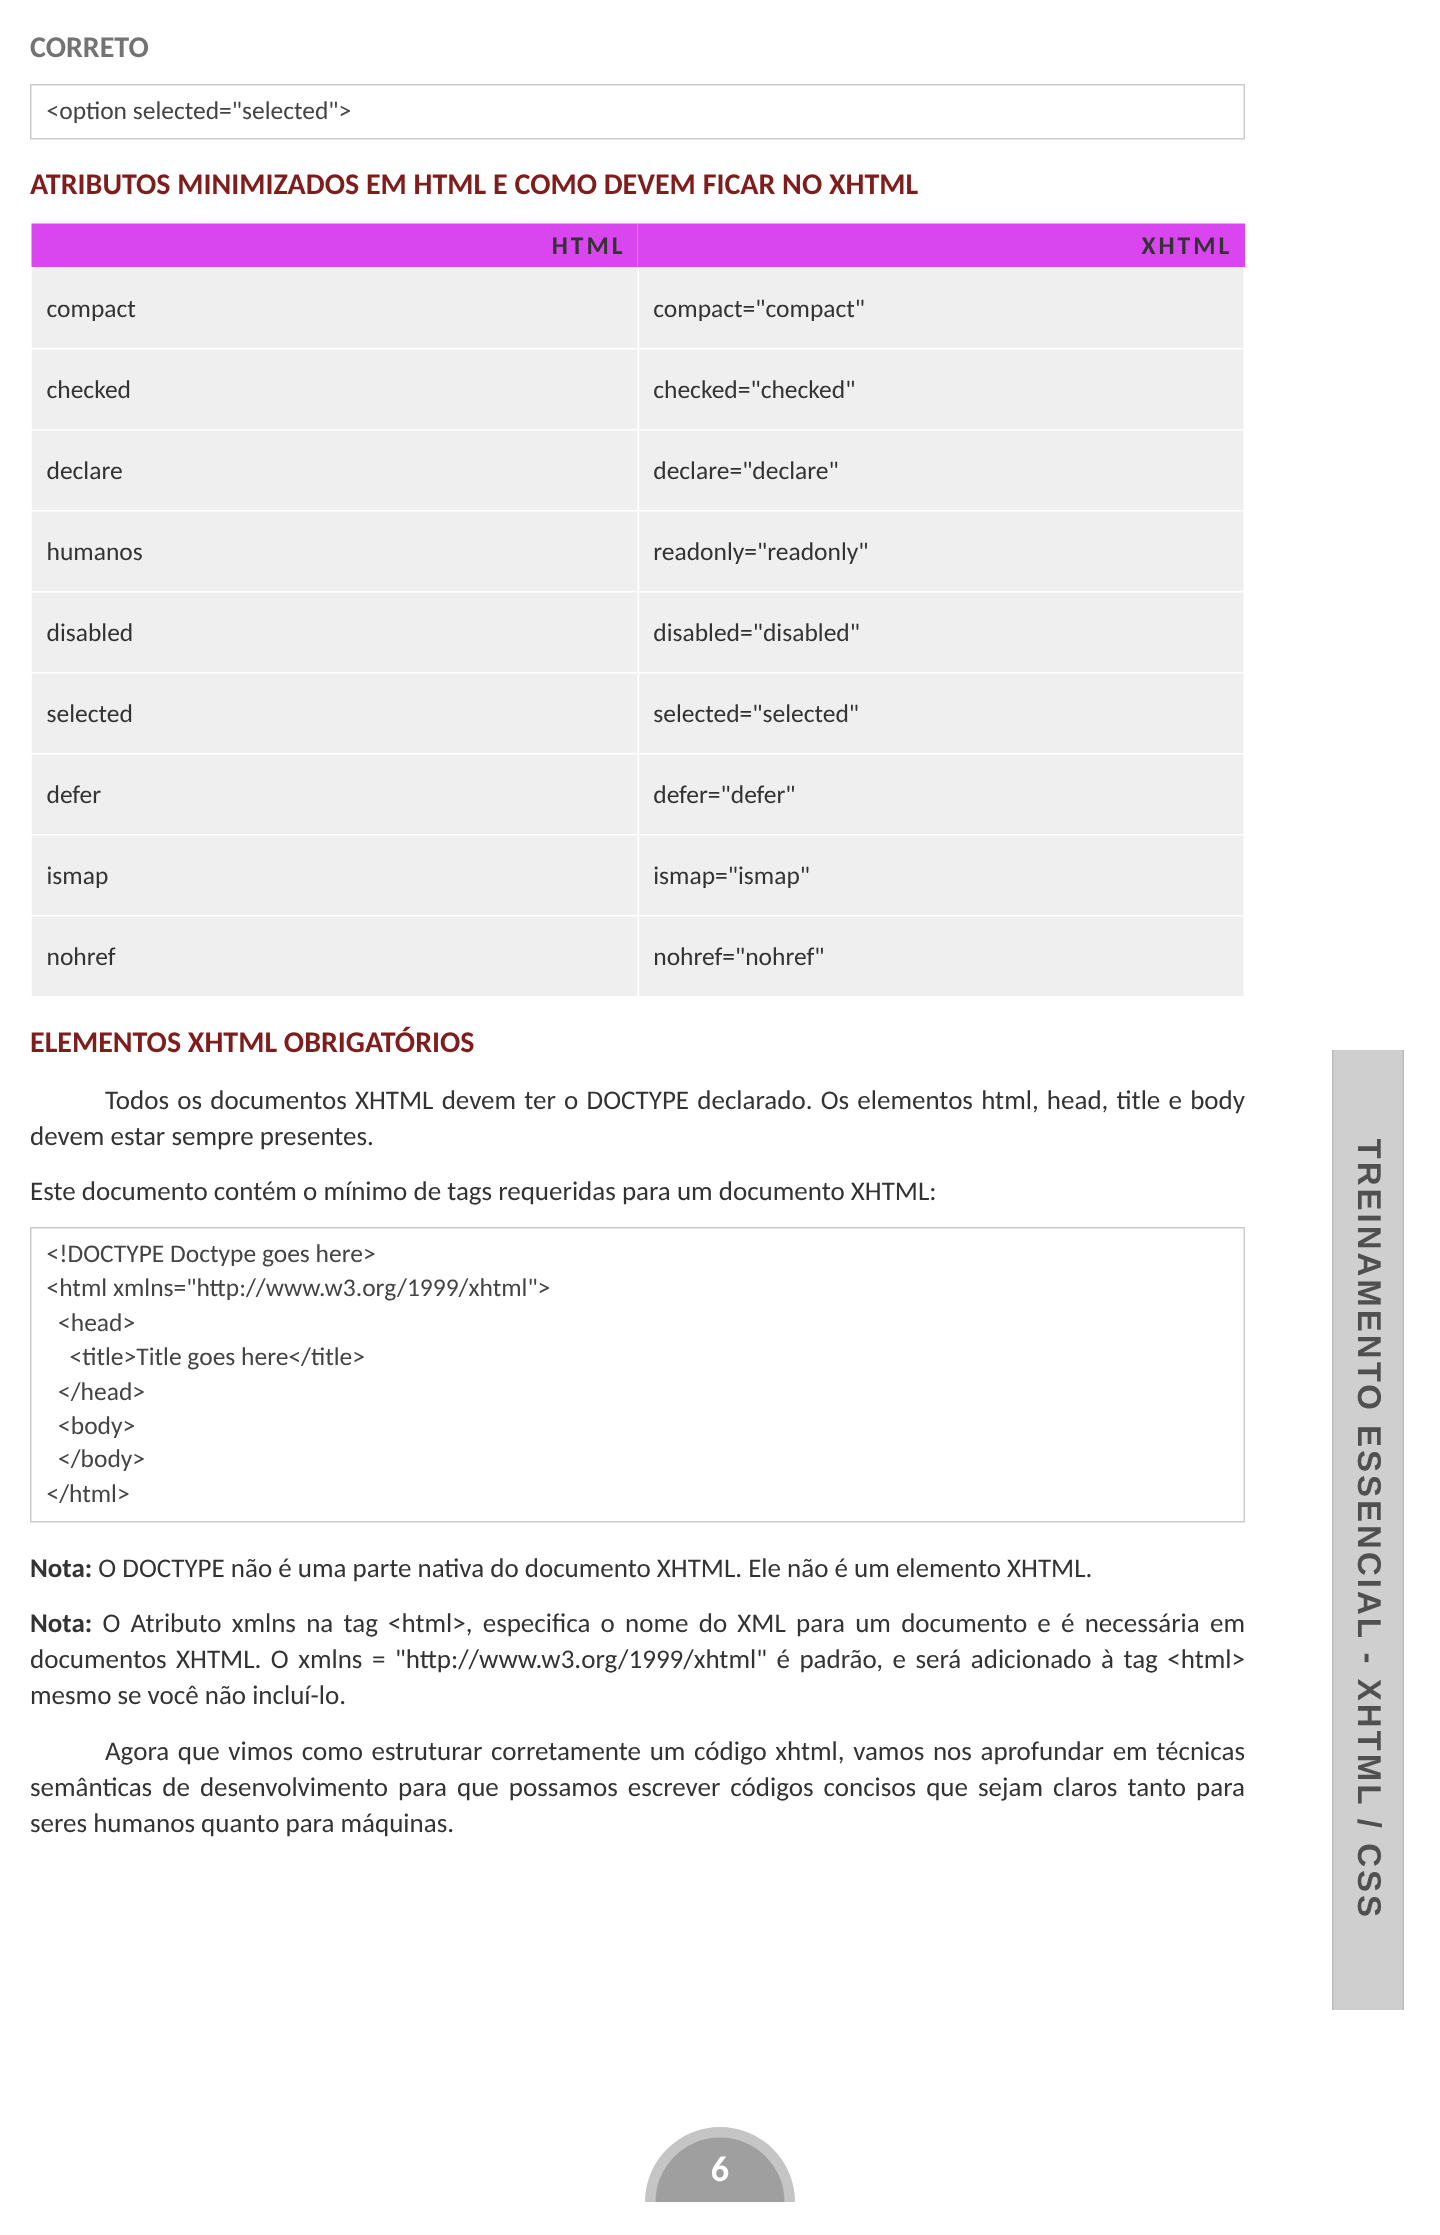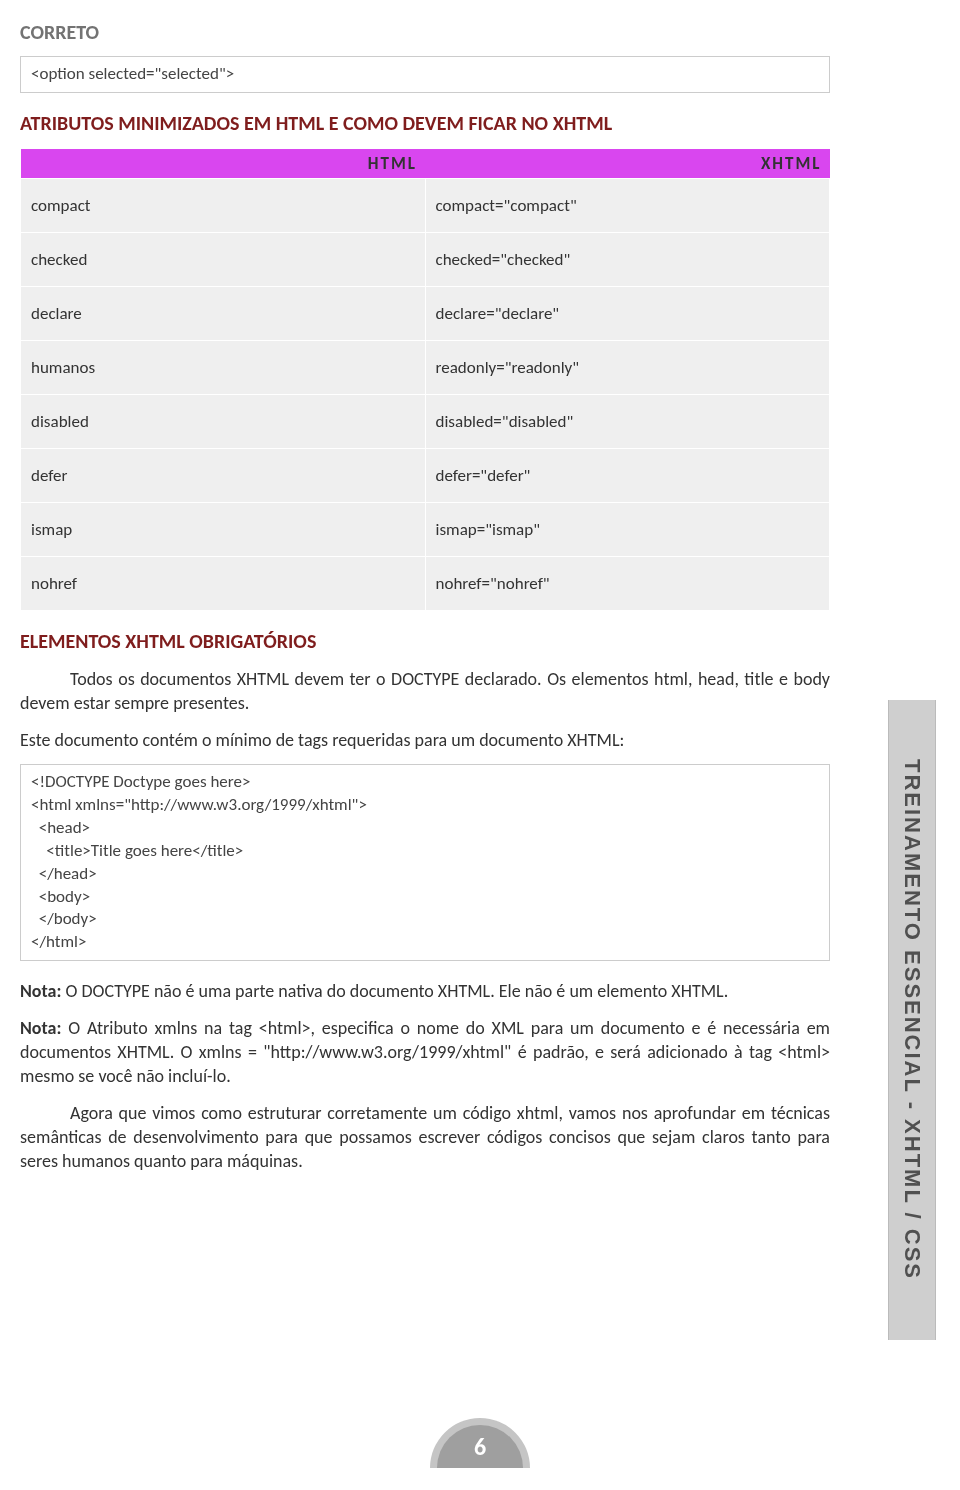--- a/index.html
+++ b/index.html
@@ -56,20 +56,24 @@
         </tr>
       <tr>
           <td>humanos</td>
           <td>readonly="readonly"</td>
         </tr>
       <tr>
           <td>disabled</td>
           <td>disabled="disabled"</td>
         </tr>
       <tr>
+          <td>selected</td>
+          <td>selected="selected"</td>
+        </tr>
+      <tr>
           <td>defer</td>
           <td>defer="defer"</td>
         </tr>
       <tr>
           <td>ismap</td>
           <td>ismap="ismap"</td>
         </tr>
       <tr>
           <td>nohref</td>
           <td>nohref="nohref"</td>

